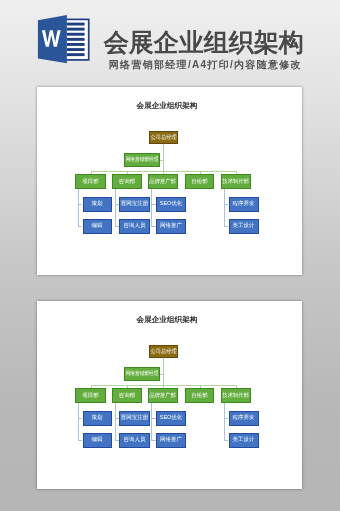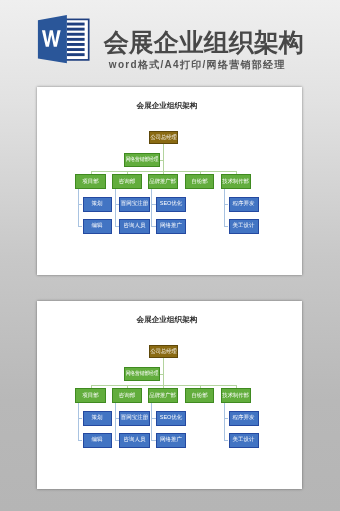--- a/index.html
+++ b/index.html
@@ -51,21 +51,21 @@
         <rect x="30.0" y="23.9" width="17.6" height="2.9"></rect>
         <rect x="30.0" y="29.0" width="17.6" height="2.9"></rect>
         <rect x="30.0" y="34.1" width="17.6" height="2.9"></rect>
         <rect x="30.0" y="39.2" width="17.6" height="2.9"></rect>
       </g>
       <path d="M0.9 6.25 L29.9 1 L29.9 49.2 L0.9 44.5 Z" fill="#2A5699"></path>
       <path fill="#ffffff" d="M4.90,16.30 L8.12,16.30 L10.42,28.30 L12.82,16.30 L15.78,16.30 L18.18,28.30 L20.48,16.30 L23.70,16.30 L19.82,32.80 L16.77,32.80 L14.30,21.10 L11.83,32.80 L8.78,32.80 Z"></path>
     </svg>
   </div>
   <div class="title">会展企业组织架构</div>
-  <div class="subtitle">word格式/A4打印/网络营销部经理</div>
+  <div class="subtitle">网络营销部经理/A4打印/内容随意修改</div>
 </div>
 
 <div class="page page1">
   <div class="doc-title">会展企业组织架构</div>
   <div class="chart">
       <div class="box brown" style="left: 111.5px; top: 44px; width: 29.5px; height: 13px;">
         <span class="boxtxt" style="display: inline-block; transform-origin: center center; transform: scaleX(0.957249);">公司总经理</span>
       </div>
       <div class="ln" style="left: 125.7px; top: 57px; width: 0.8px; height: 27px;"></div>
       <div class="box green" style="left: 87px; top: 66px; width: 36.3px; height: 14px;">

